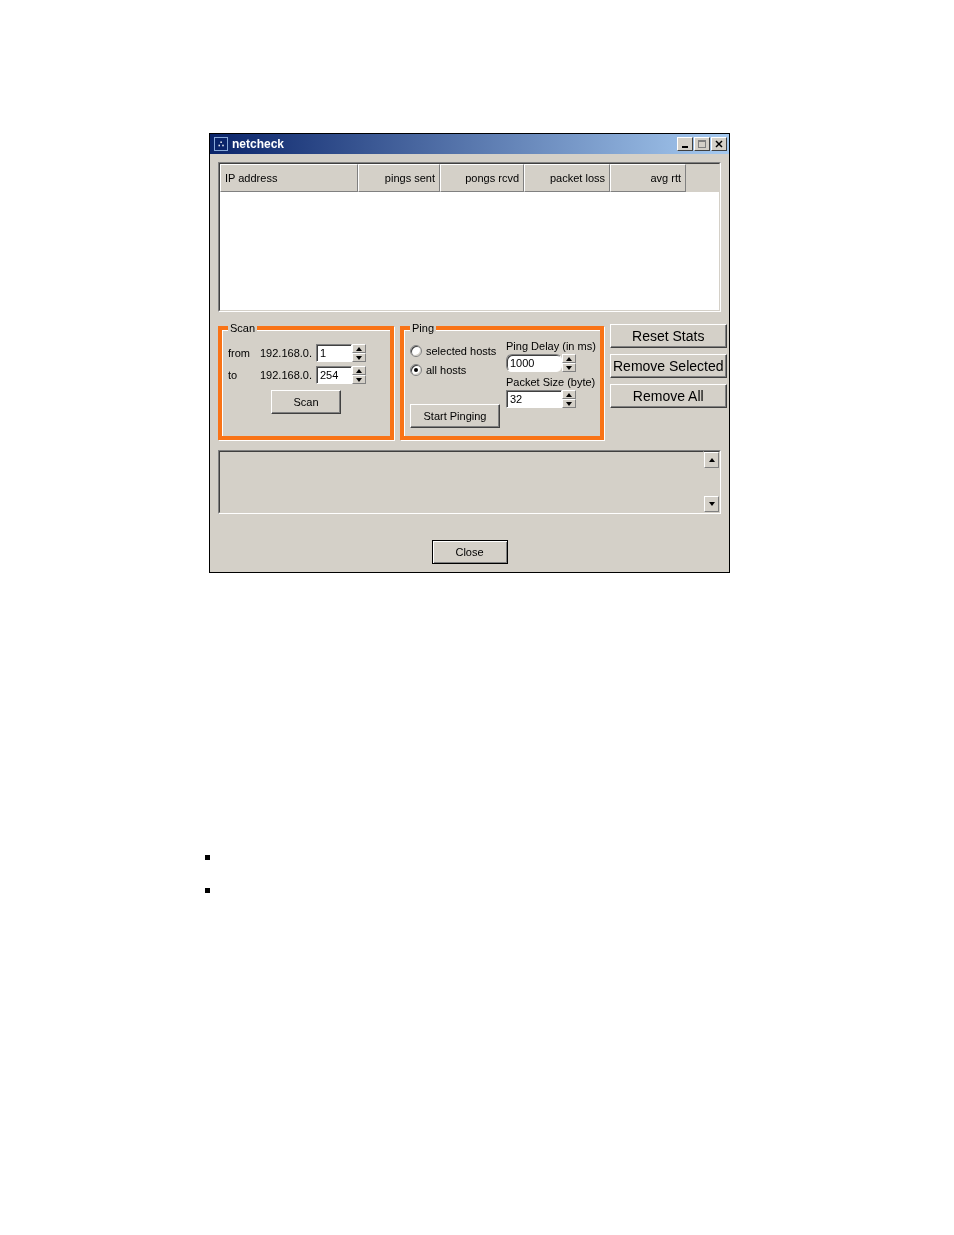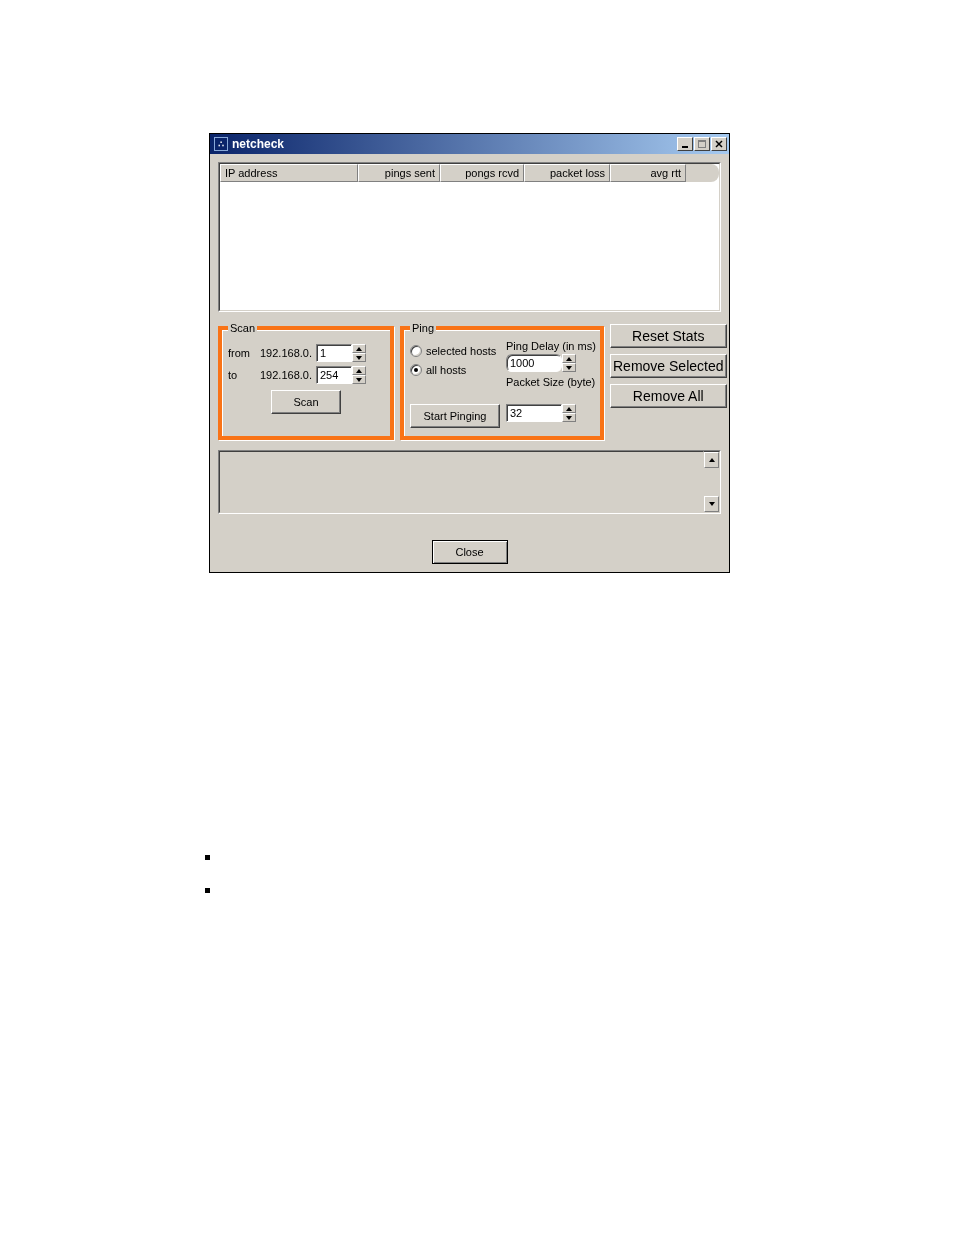--- a/index.html
+++ b/index.html
@@ -61,22 +61,21 @@
     overflow:hidden;
   }
   .lv-inner {
     border:1px solid #404040;
     border-right-color:#d4d0c8; border-bottom-color:#d4d0c8;
     height:100%;
   }
   .lv-headers {
     display:flex;
     background:#d4d0c8;
-    height:18px;
-    border-radius:8px;
+    height:28px;
   }
   .lv-col {
     border:1px solid #fff;
     border-right-color:#808080; border-bottom-color:#808080;
     padding:1px 4px;
     font-size:11px;
     display:flex; align-items:center;
     background:#d4d0c8;
     white-space:nowrap;
   }
@@ -313,21 +312,21 @@
                     </svg>
                   </div>
                 <div class="spin-btn">
                     <svg width="6" height="4">
                       <polygon points="0,0 6,0 3,4" fill="#000"></polygon>
                     </svg>
                   </div>
               </div>
             </div>
             <div class="lbl">Packet Size (byte)</div>
-            <div class="spinwrap" style="margin-top:16px">
+            <div class="spinwrap" style="margin-top:2px">
               <input class="sunken" style="width: 56px;" value="32">
               <div class="spin">
                 <div class="spin-btn">
                     <svg width="6" height="4">
                       <polygon points="3,0 6,4 0,4" fill="#000"></polygon>
                     </svg>
                   </div>
                 <div class="spin-btn">
                     <svg width="6" height="4">
                       <polygon points="0,0 6,0 3,4" fill="#000"></polygon>

